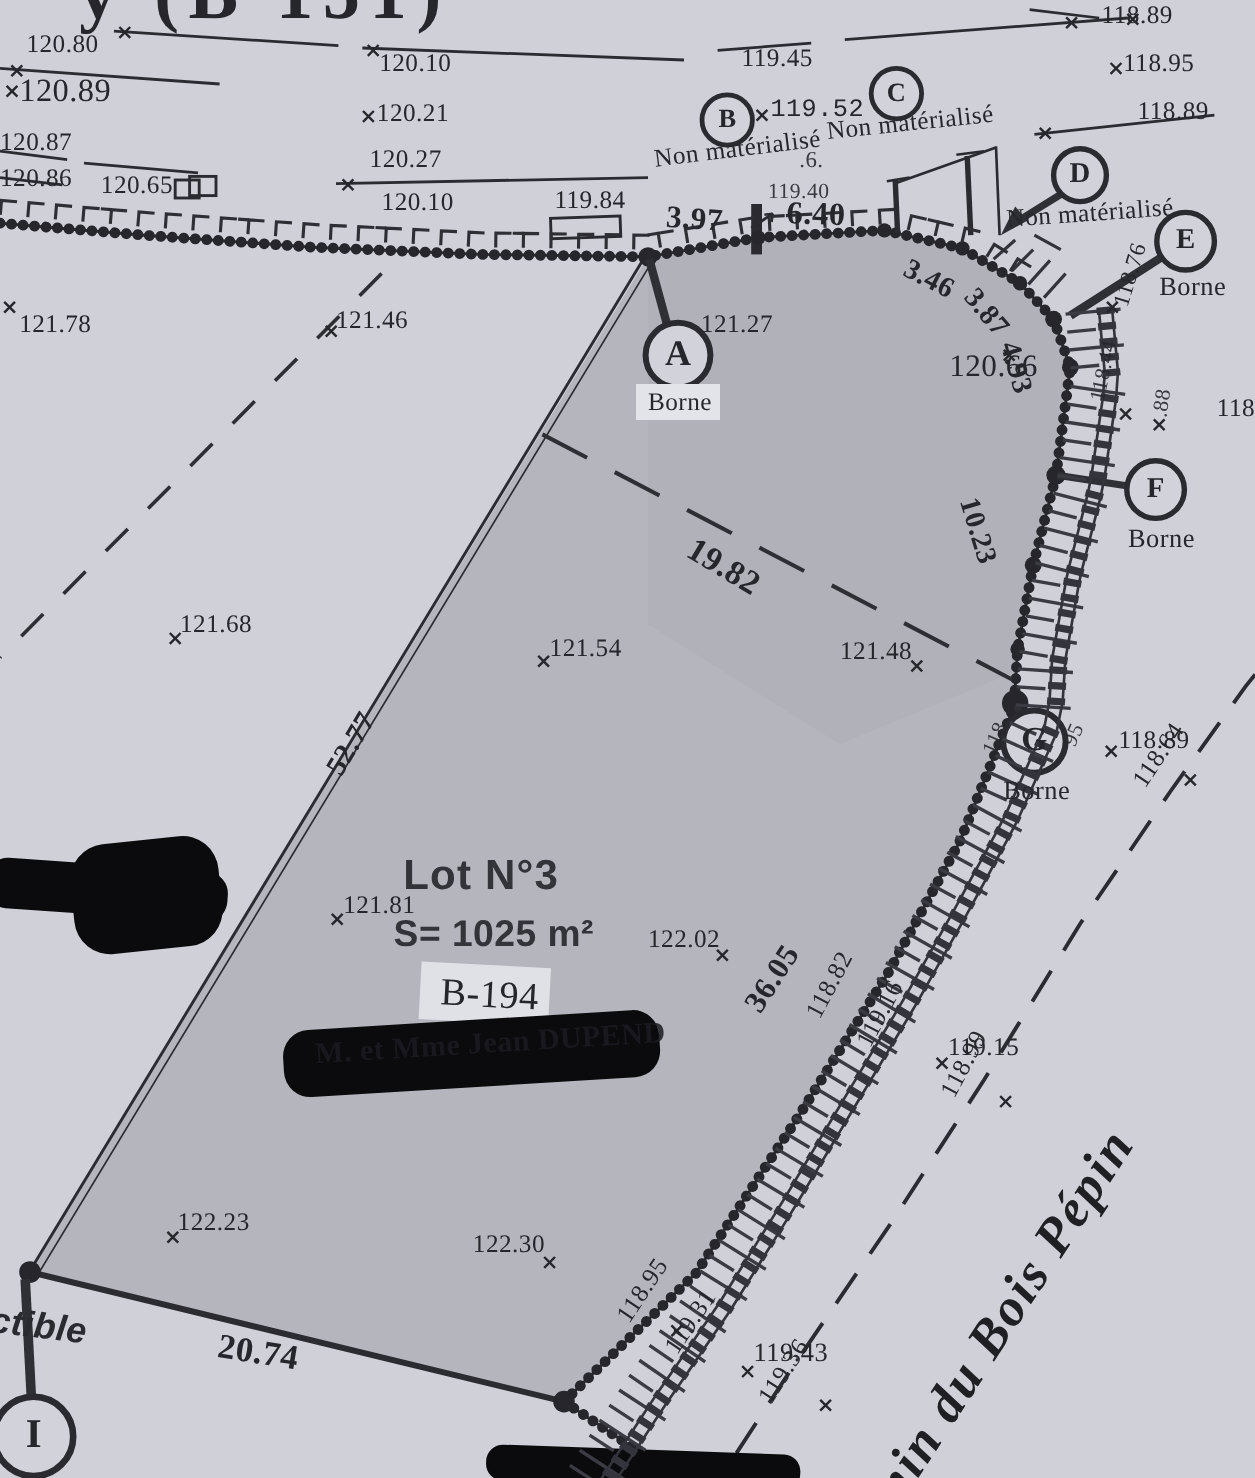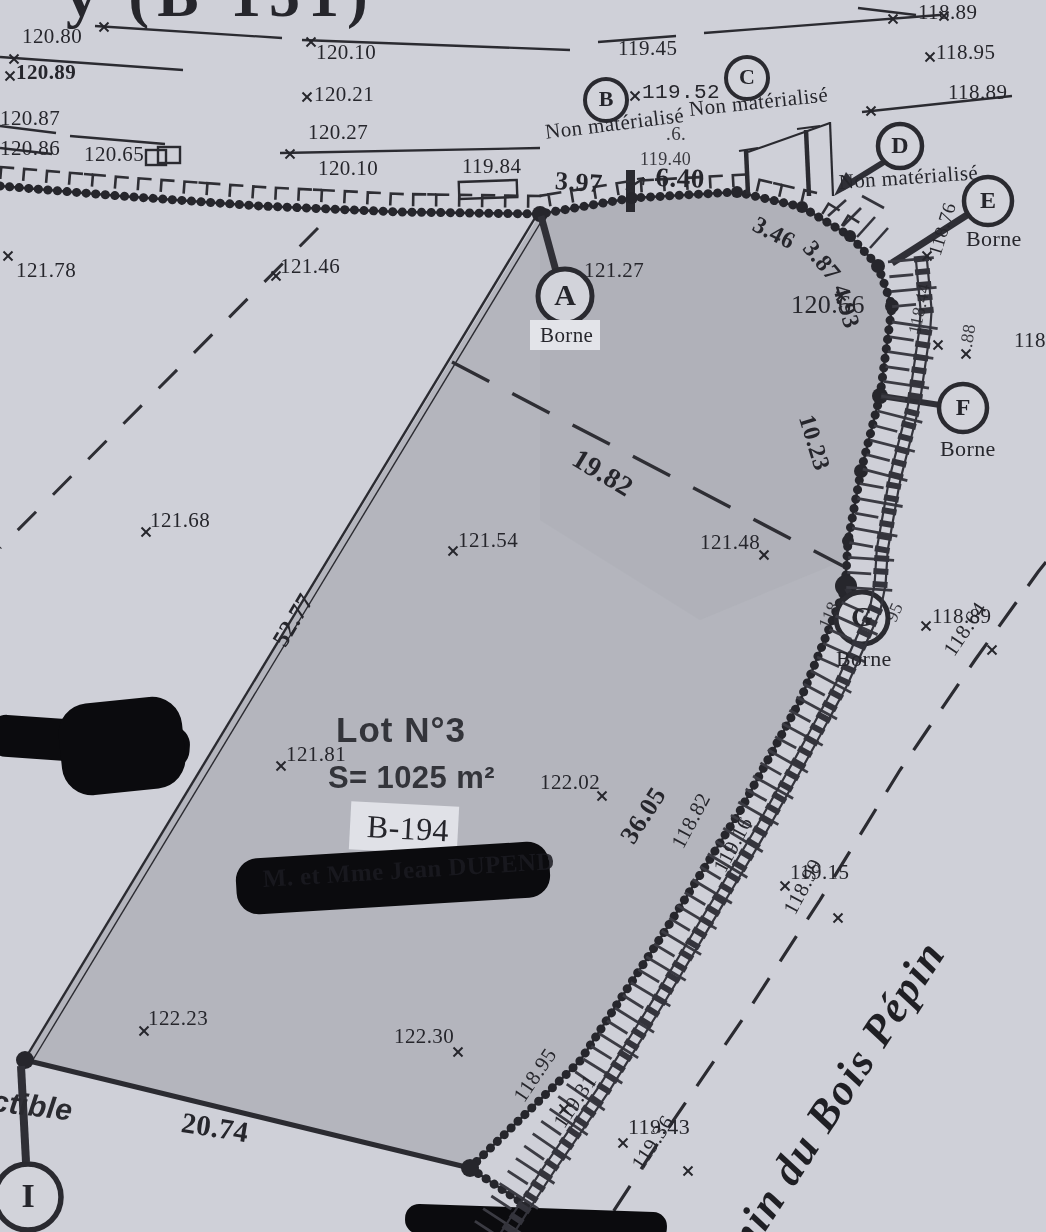--- a/index.html
+++ b/index.html
@@ -400,21 +400,21 @@
         <line x1="9.5" y1="54.5" x2="18.5" y2="63.5" stroke="#26262c" stroke-width="2"></line>
         <line x1="9.5" y1="63.5" x2="18.5" y2="54.5" stroke="#26262c" stroke-width="2"></line>
         <line x1="939.5" y1="11.5" x2="948.5" y2="20.5" stroke="#26262c" stroke-width="2"></line>
         <line x1="939.5" y1="20.5" x2="948.5" y2="11.5" stroke="#26262c" stroke-width="2"></line>
       </g>
 </svg>
 
 <div id="labels">
       <div class="lb title-frag" style="left: 66px; top: -36px; font-size: 62px;">y (B 151)</div>
       <div class="lb" style="left: 22px; top: 26px; font-size: 21px;">120.80</div>
-      <div class="lb" style="left: 16px; top: 62px; font-size: 21px; font-weight: bold;">120.89</div>
+      <div class="lb" style="left: 16px; top: 62px; font-size: 27px;">120.89</div>
       <div class="lb" style="left: 0px; top: 108px; font-size: 21px;">120.87</div>
       <div class="lb" style="left: 0px; top: 138px; font-size: 21px;">120.86</div>
       <div class="lb" style="left: 84px; top: 144px; font-size: 21px;">120.65</div>
       <div class="lb" style="left: 316px; top: 42px; font-size: 21px;">120.10</div>
       <div class="lb" style="left: 314px; top: 84px; font-size: 21px;">120.21</div>
       <div class="lb" style="left: 308px; top: 122px; font-size: 21px;">120.27</div>
       <div class="lb" style="left: 318px; top: 158px; font-size: 21px;">120.10</div>
       <div class="lb" style="left: 462px; top: 156px; font-size: 21px;">119.84</div>
       <div class="lb" style="left: 618px; top: 38px; font-size: 21px;">119.45</div>
       <div class="lb" style="left: 642px; top: 82px; font-size: 21px; font-family: Liberation Mono, monospace;">119.52</div>

